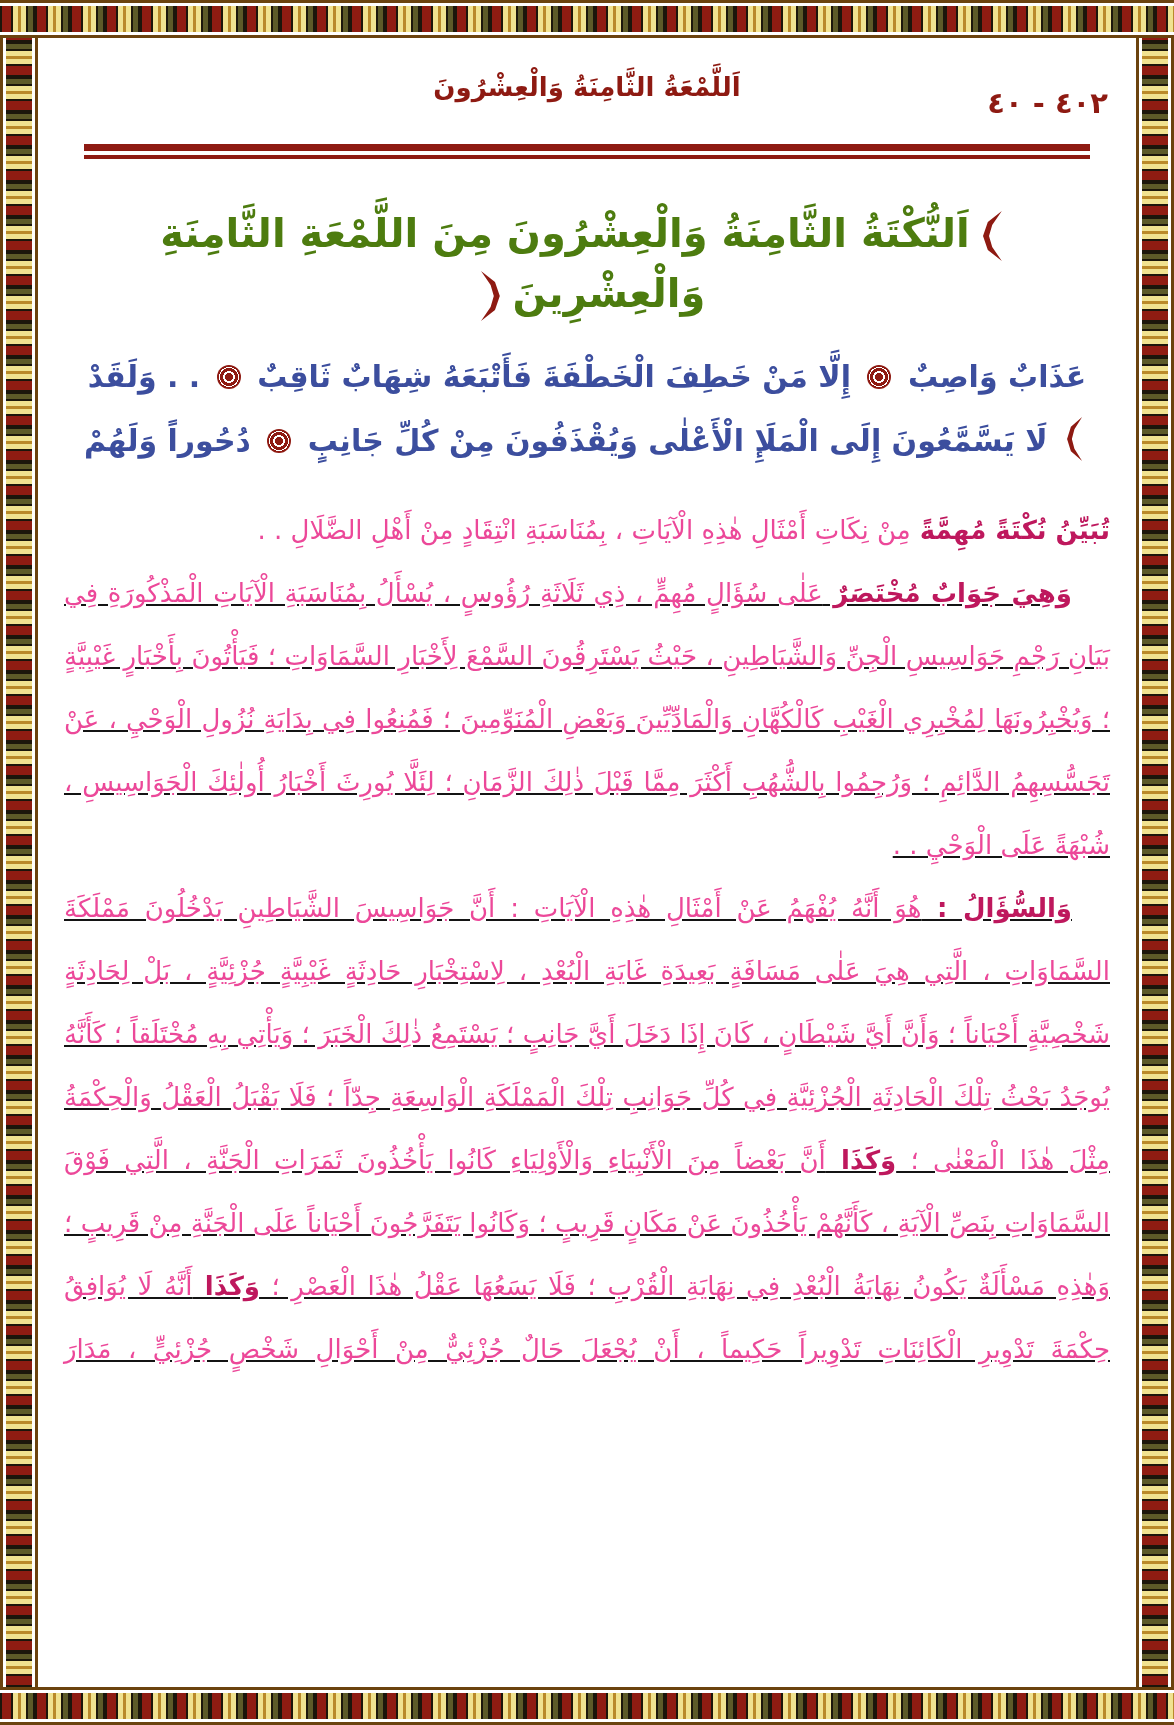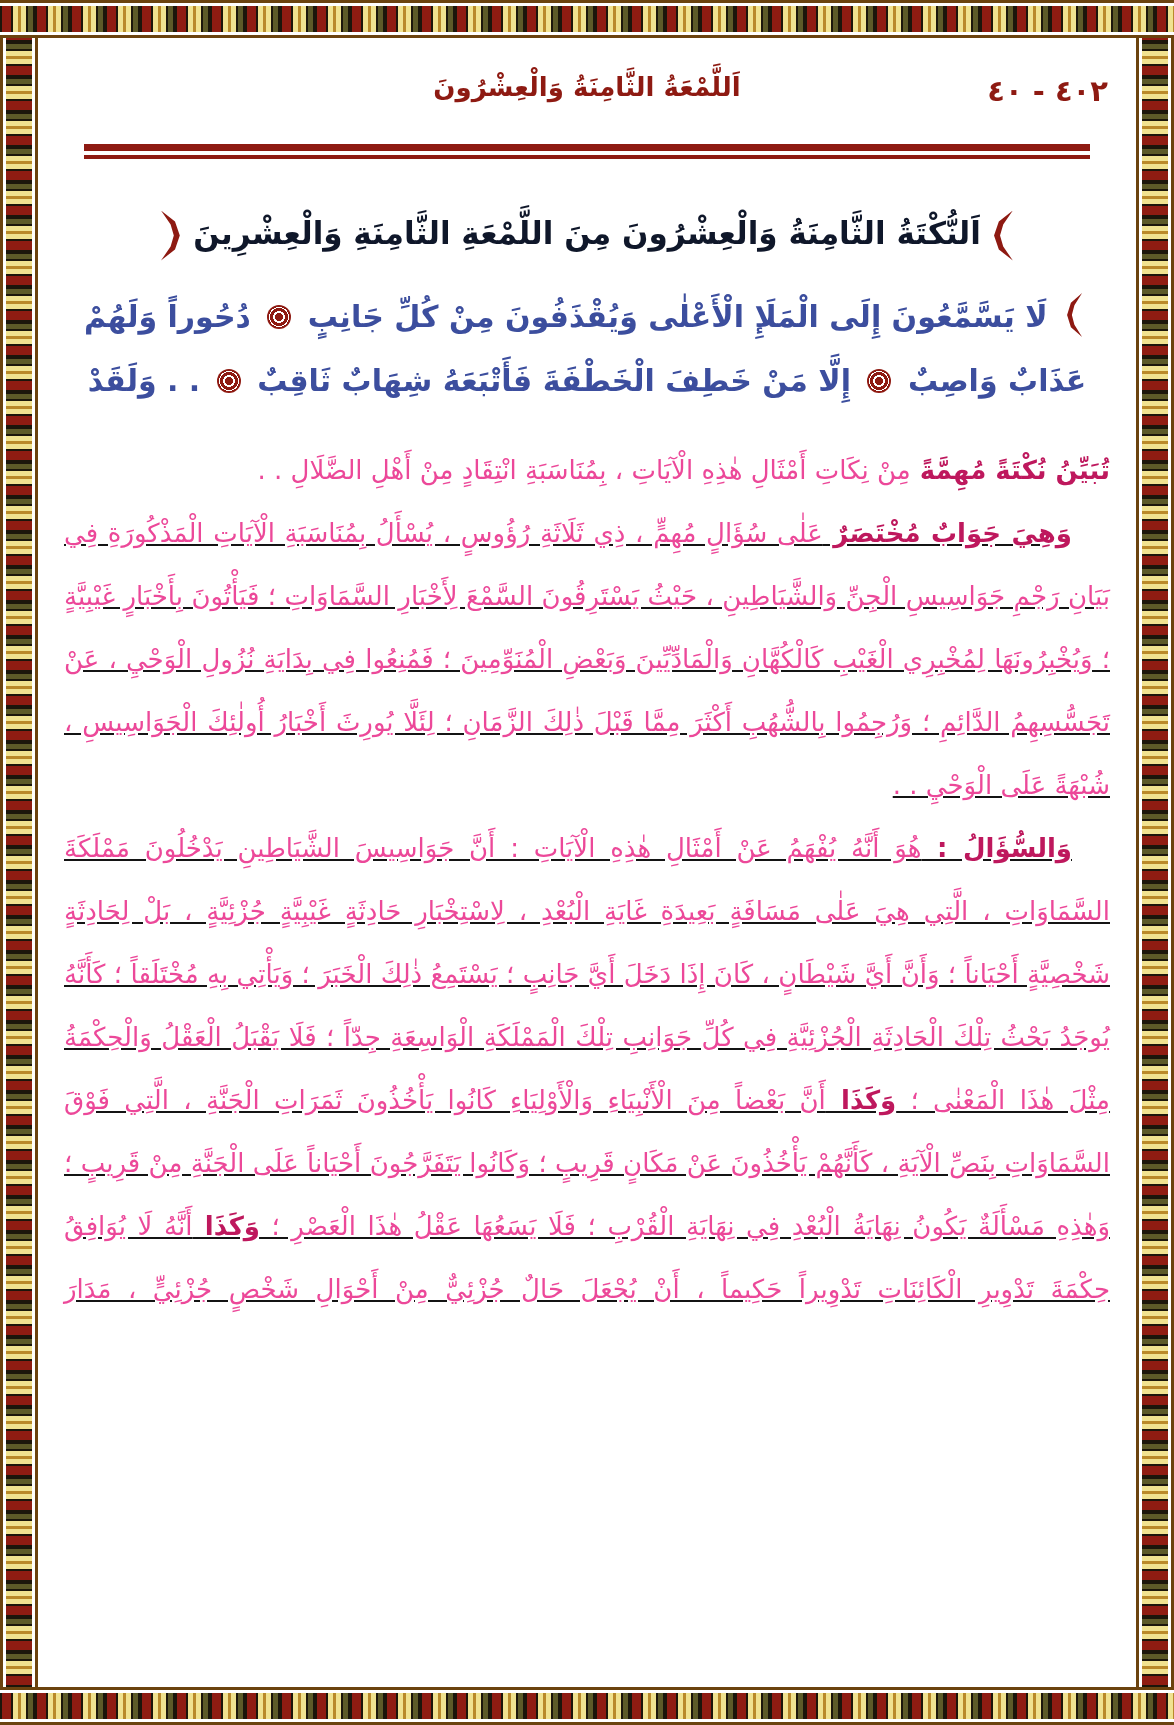--- a/index.html
+++ b/index.html
@@ -38,30 +38,30 @@
   .content{
     position:absolute;top:38px;bottom:38px;left:38px;right:38px;
     padding:0 26px;background:#ffffff;overflow:hidden;
   }
   .hdr{position:relative;height:64px;margin-top:32px;}
   .title{
     margin:0;position:absolute;left:0;right:0;top:2px;
     text-align:center;font-size:26px;font-weight:700;color:#8e1a12;
   }
   .pagenum{
-    position:absolute;right:2px;top:4px;
+    position:absolute;right:2px;top:16px;
     font-size:29px;font-weight:700;color:#8e1a12;letter-spacing:1px;
   }
   .rules{margin:10px 20px 0 20px;}
   .rule.thick{height:7px;background:#8e1a12;}
   .rule.thin{height:4px;background:#8e1a12;margin-top:4px;}
 
   .heading{
-    margin-top:44px;text-align:center;color:#0f172a;
-    font-size:31px;font-weight:700;line-height:60px;
+    margin-top:44px;text-align:center;color:#4d7c0f;
+    font-size:40px;font-weight:700;line-height:60px;
   }
   .orn{
     display:inline-block;width:20px;height:50px;background:#8e1a12;
     vertical-align:middle;margin:0 12px;
     clip-path:polygon(100% 0,30% 22%,6% 50%,30% 78%,100% 100%,52% 72%,36% 50%,52% 28%);
   }
   .o-close{transform:scaleX(-1);}
 
   .basmala{
     margin-top:14px;text-align:center;color:#8e1a12;
@@ -119,22 +119,22 @@
       <div class="rule thick"></div>
       <div class="rule thin"></div>
     </div>
 
     <div class="heading">
       <span class="orn o-open"></span><span class="headtext">اَلنُّكْتَةُ الثَّامِنَةُ وَالْعِشْرُونَ مِنَ اللَّمْعَةِ الثَّامِنَةِ وَالْعِشْرِينَ</span><span class="orn o-close"></span>
     </div>
 
 
     <div class="verses">
+      <p class="vline"><span class="seg blue">عَذَابٌ وَاصِبٌ</span> <span class="seg rosette"></span> <span class="seg blue">إِلَّا مَنْ خَطِفَ الْخَطْفَةَ فَأَتْبَعَهُ شِهَابٌ ثَاقِبٌ</span> <span class="seg rosette"></span> <span class="seg blue">. . وَلَقَدْ</span> </p>
       <p class="vline"><span class="seg bracket-open"></span> <span class="seg blue">لَا يَسَّمَّعُونَ إِلَى الْمَلَإِ الْأَعْلٰى وَيُقْذَفُونَ مِنْ كُلِّ جَانِبٍ</span> <span class="seg rosette"></span> <span class="seg blue">دُحُوراً وَلَهُمْ</span> </p>
-      <p class="vline"><span class="seg blue">عَذَابٌ وَاصِبٌ</span> <span class="seg rosette"></span> <span class="seg blue">إِلَّا مَنْ خَطِفَ الْخَطْفَةَ فَأَتْبَعَهُ شِهَابٌ ثَاقِبٌ</span> <span class="seg rosette"></span> <span class="seg blue">. . وَلَقَدْ</span> </p>
     </div>
 
     <div class="bodytext">
       <p class="para"><span class="seg red">تُبَيِّنُ نُكْتَةً مُهِمَّةً </span> <span class="seg black">مِنْ نِكَاتِ أَمْثَالِ هٰذِهِ الْآيَاتِ ، بِمُنَاسَبَةِ انْتِقَادٍ مِنْ أَهْلِ الضَّلَالِ . .</span> </p>
       <p class="para indent"><span class="seg red">وَهِيَ جَوَابٌ مُخْتَصَرٌ </span> <span class="seg black">عَلٰى سُؤَالٍ مُهِمٍّ ، ذِي ثَلَاثَةِ رُؤُوسٍ ، يُسْأَلُ بِمُنَاسَبَةِ الْآيَاتِ الْمَذْكُورَةِ فِي بَيَانِ رَجْمِ جَوَاسِيسِ الْجِنِّ وَالشَّيَاطِينِ ، حَيْثُ يَسْتَرِقُونَ السَّمْعَ لِأَخْبَارِ السَّمَاوَاتِ ؛ فَيَأْتُونَ بِأَخْبَارٍ غَيْبِيَّةٍ ؛ وَيُخْبِرُونَهَا لِمُخْبِرِي الْغَيْبِ كَالْكُهَّانِ وَالْمَادِّيِّينَ وَبَعْضِ الْمُنَوِّمِينَ ؛ فَمُنِعُوا فِي بِدَايَةِ نُزُولِ الْوَحْيِ ، عَنْ تَجَسُّسِهِمُ الدَّائِمِ ؛ وَرُجِمُوا بِالشُّهُبِ أَكْثَرَ مِمَّا قَبْلَ ذٰلِكَ الزَّمَانِ ؛ لِئَلَّا يُورِثَ أَخْبَارُ أُولٰئِكَ الْجَوَاسِيسِ ، شُبْهَةً عَلَى الْوَحْيِ . .</span> </p>
       <p class="para indent fulllast"><span class="seg red">وَالسُّؤَالُ : </span> <span class="seg black">هُوَ أَنَّهُ يُفْهَمُ عَنْ أَمْثَالِ هٰذِهِ الْآيَاتِ : أَنَّ جَوَاسِيسَ الشَّيَاطِينِ يَدْخُلُونَ مَمْلَكَةَ السَّمَاوَاتِ ، الَّتِي هِيَ عَلٰى مَسَافَةٍ بَعِيدَةِ غَايَةِ الْبُعْدِ ، لِاسْتِخْبَارِ حَادِثَةٍ غَيْبِيَّةٍ جُزْئِيَّةٍ ، بَلْ لِحَادِثَةٍ شَخْصِيَّةٍ أَحْيَاناً ؛ وَأَنَّ أَيَّ شَيْطَانٍ ، كَانَ إِذَا دَخَلَ أَيَّ جَانِبٍ ؛ يَسْتَمِعُ ذٰلِكَ الْخَبَرَ ؛ وَيَأْتِي بِهِ مُخْتَلَقاً ؛ كَأَنَّهُ يُوجَدُ بَحْثُ تِلْكَ الْحَادِثَةِ الْجُزْئِيَّةِ فِي كُلِّ جَوَانِبِ تِلْكَ الْمَمْلَكَةِ الْوَاسِعَةِ جِدّاً ؛ فَلَا يَقْبَلُ الْعَقْلُ وَالْحِكْمَةُ مِثْلَ هٰذَا الْمَعْنٰى ؛ </span> <span class="seg red">وَكَذَا </span> <span class="seg black">أَنَّ بَعْضاً مِنَ الْأَنْبِيَاءِ وَالْأَوْلِيَاءِ كَانُوا يَأْخُذُونَ ثَمَرَاتِ الْجَنَّةِ ، الَّتِي فَوْقَ السَّمَاوَاتِ بِنَصِّ الْآيَةِ ، كَأَنَّهُمْ يَأْخُذُونَ عَنْ مَكَانٍ قَرِيبٍ ؛ وَكَانُوا يَتَفَرَّجُونَ أَحْيَاناً عَلَى الْجَنَّةِ مِنْ قَرِيبٍ ؛ وَهٰذِهِ مَسْأَلَةٌ يَكُونُ نِهَايَةُ الْبُعْدِ فِي نِهَايَةِ الْقُرْبِ ؛ فَلَا يَسَعُهَا عَقْلُ هٰذَا الْعَصْرِ ؛ </span> <span class="seg red">وَكَذَا </span> <span class="seg black">أَنَّهُ لَا يُوَافِقُ حِكْمَةَ تَدْوِيرِ الْكَائِنَاتِ تَدْوِيراً حَكِيماً ، أَنْ يُجْعَلَ حَالٌ جُزْئِيٌّ مِنْ أَحْوَالِ شَخْصٍ جُزْئِيٍّ ، مَدَارَ</span> </p>
     </div>
 
   </div>
 </div>

